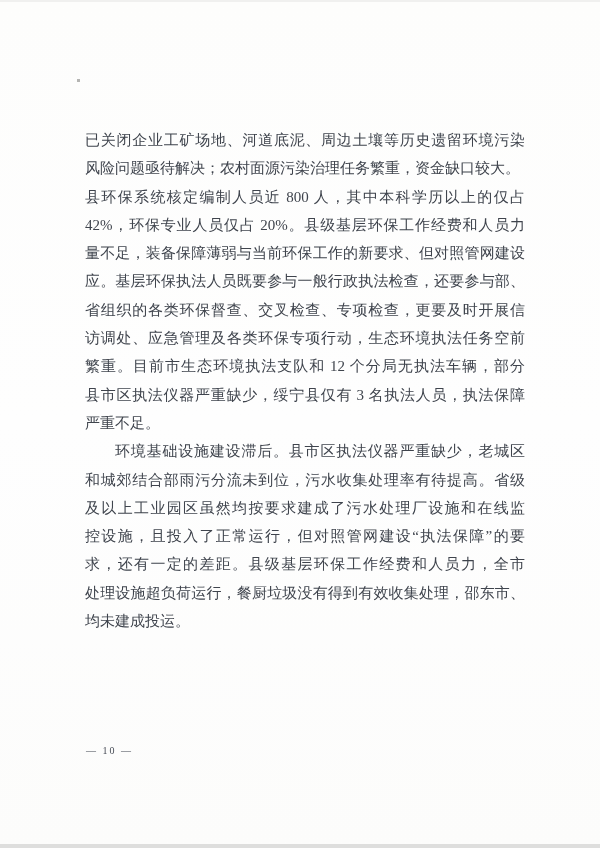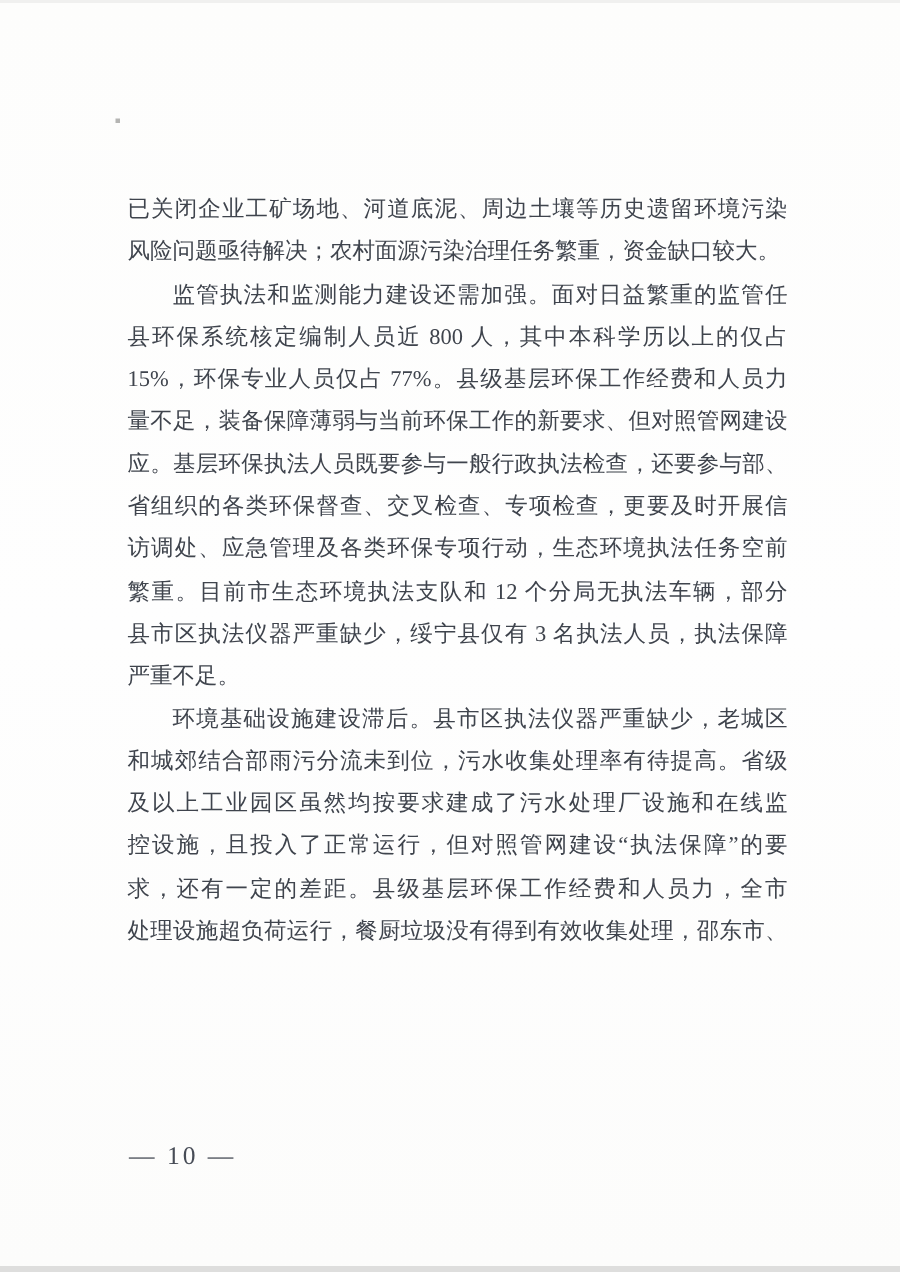--- a/index.html
+++ b/index.html
@@ -56,61 +56,60 @@
   .line.indent {
     text-indent: 2em;
   }
   .line.last {
     text-align-last: left;
   }
   .page-num {
     position: absolute;
     left: 86px;
     top: 740px;
-    font-size: 17px;
+    font-size: 10px;
     line-height: 22px;
     color: #474c56;
     letter-spacing: 2px;
-    margin-top: 20px;
   }
 </style>
 </head>
 <body>
 
 <div class="page">
   <div class="top-edge"></div>
   <div class="speck"></div>
 
   <div class="content">
 
     <div>
       <div class="line">已关闭企业工矿场地、河道底泥、周边土壤等历史遗留环境污染</div>
       <div class="line last">风险问题亟待解决；农村面源污染治理任务繁重，资金缺口较大。</div>
     </div>
 
     <div>
-      <div class="line indent">监管执法和监测能力建设还需加强。面对日益繁重的监管任</div>
       <div class="line">县环保系统核定编制人员近 800 人，其中本科学历以上的仅占</div>
-      <div class="line">15%，环保专业人员仅占 77%。县级基层环保工作经费和人员力</div>
+      <div class="line">42%，环保专业人员仅占 20%。县级基层环保工作经费和人员力</div>
       <div class="line">量不足，装备保障薄弱与当前环保工作的新要求、但对照管网建设</div>
       <div class="line">应。基层环保执法人员既要参与一般行政执法检查，还要参与部、</div>
       <div class="line">省组织的各类环保督查、交叉检查、专项检查，更要及时开展信</div>
       <div class="line">访调处、应急管理及各类环保专项行动，生态环境执法任务空前</div>
       <div class="line">繁重。目前市生态环境执法支队和 12 个分局无执法车辆，部分</div>
       <div class="line">县市区执法仪器严重缺少，绥宁县仅有 3 名执法人员，执法保障</div>
       <div class="line last">严重不足。</div>
     </div>
 
     <div>
       <div class="line indent">环境基础设施建设滞后。县市区执法仪器严重缺少，老城区</div>
       <div class="line">和城郊结合部雨污分流未到位，污水收集处理率有待提高。省级</div>
       <div class="line">及以上工业园区虽然均按要求建成了污水处理厂设施和在线监</div>
       <div class="line">控设施，且投入了正常运行，但对照管网建设“执法保障”的要</div>
       <div class="line">求，还有一定的差距。县级基层环保工作经费和人员力，全市</div>
       <div class="line">处理设施超负荷运行，餐厨垃圾没有得到有效收集处理，邵东市、</div>
+      <div class="line last">均未建成投运。</div>
     </div>
 
   </div>
 
   <div class="page-num">— 10 —</div>
 
   <div class="bottom-edge"></div>
 </div>
 
 </body></html>

